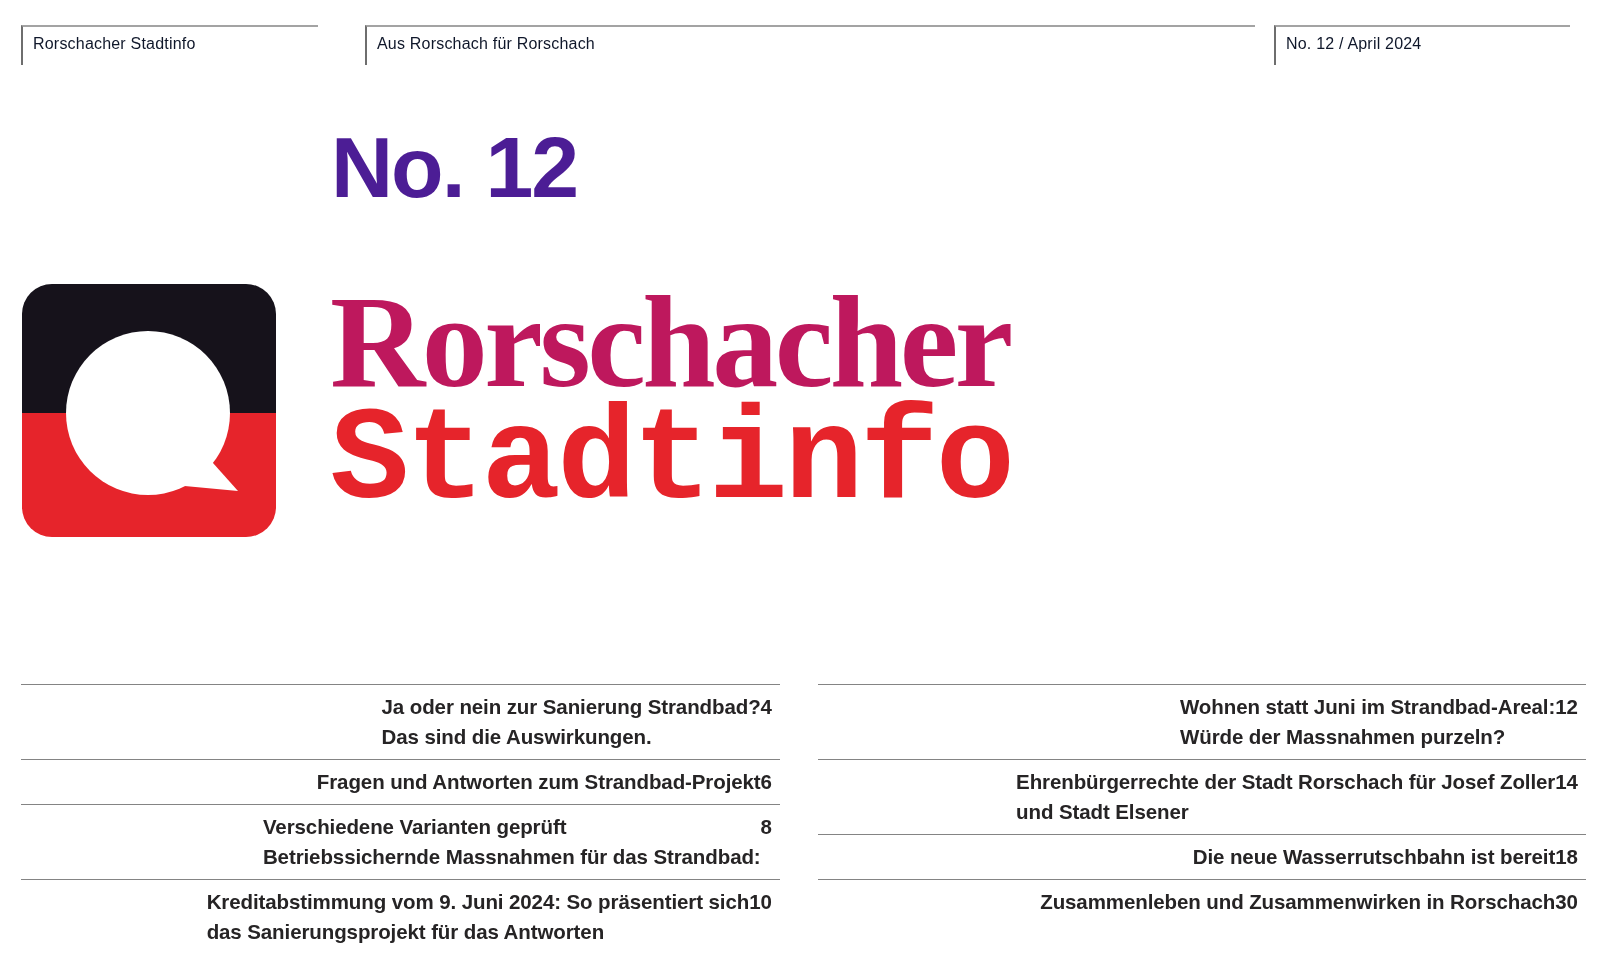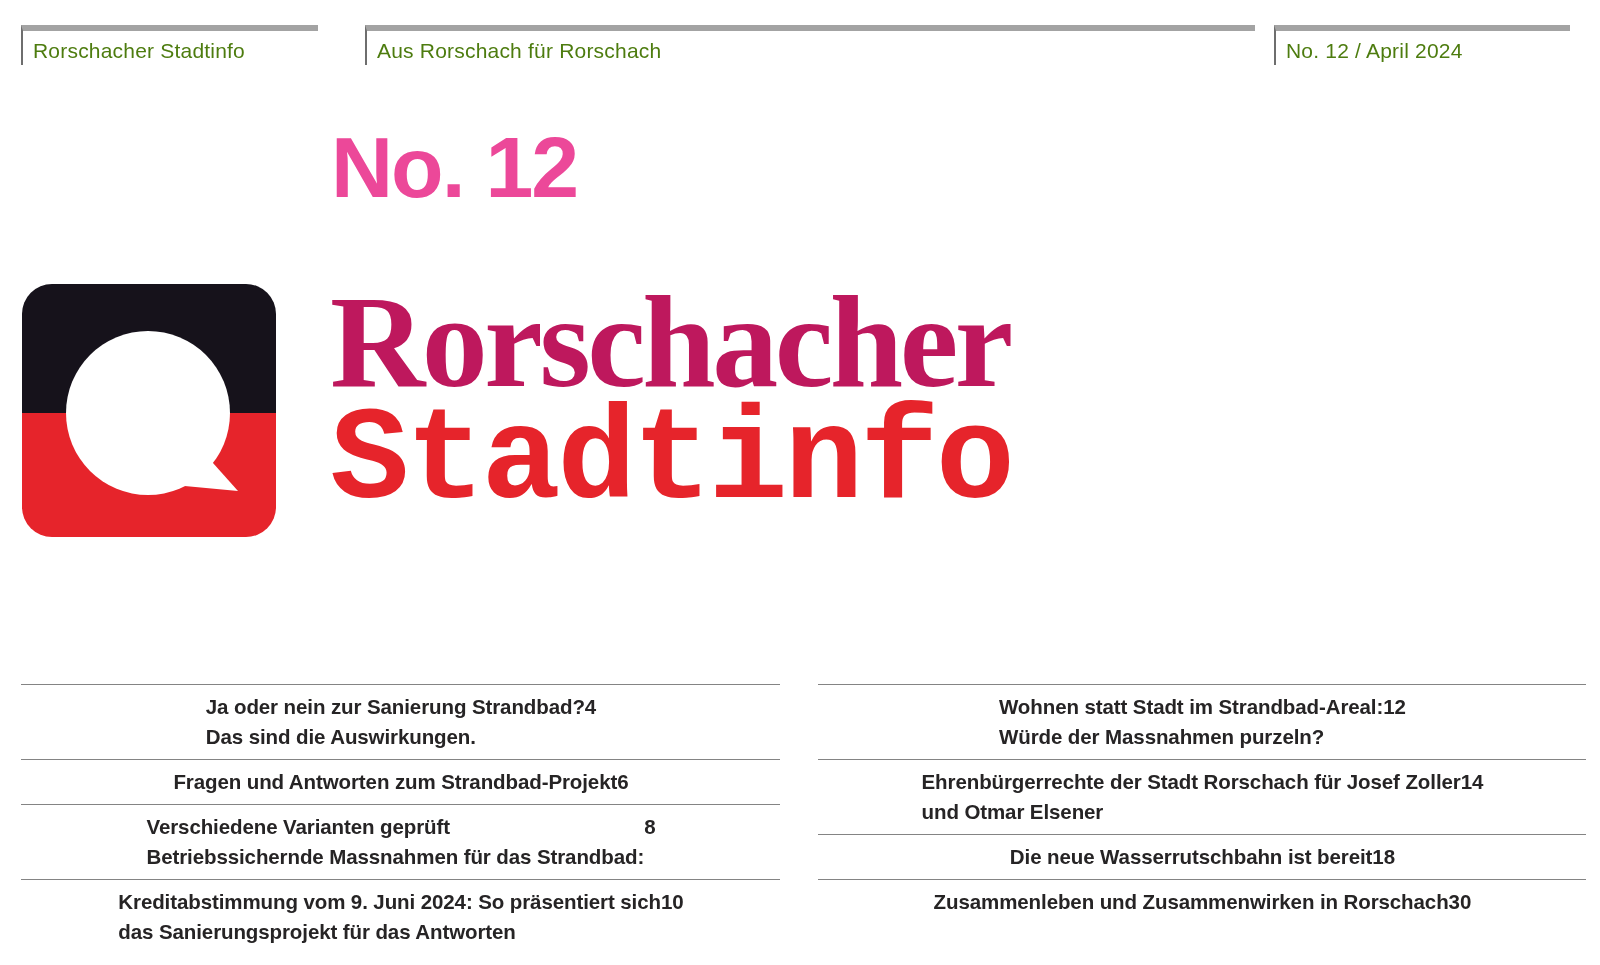--- a/index.html
+++ b/index.html
@@ -2,41 +2,41 @@
 <html><head>
 <meta charset="utf-8">
 <style>
   * { margin:0; padding:0; box-sizing:border-box; }
   html,body { width:1600px; height:965px; background:#ffffff; overflow:hidden;
               font-family:"Liberation Sans", sans-serif; }
   .page { position:relative; width:1600px; height:965px; background:#ffffff; }
 
   
   .topbar { position:absolute; top:25px; left:21px; width:1549px; display:flex; gap:19px; }
-  .tab { border-top:6px solid #a3a3a3; border-left:2px solid #6e6e6e; height:40px;
-         padding:8px 9px 0 10px; font-size:21px; letter-spacing:.2px; color:#4d7c0f; }
+  .tab { border-top:2px solid #a3a3a3; border-left:2px solid #6e6e6e; height:40px;
+         padding:8px 9px 0 10px; font-size:16px; letter-spacing:.2px; color:#0f172a; }
   .tab-left  { width:297px; }
   .tab-mid   { flex:1;margin-left:28px; }
   .tab-right { width:296px; text-align:left; }
 
   
   .issue-title { position:absolute; left:331px; top:124px; font-size:86px; line-height:1;
-                 font-weight:700; letter-spacing:-2px; color:#ec4899; }
+                 font-weight:700; letter-spacing:-2px; color:#4c1d95; }
   .logo { position:absolute; left:22px; top:284px; width:254px; height:253px; }
   .logo svg { display:block; width:100%; height:100%; }
   .brand { position:absolute; left:330px; top:282px; font-size:132px; line-height:120px;
            font-weight:700; letter-spacing:-3.5px; white-space:nowrap; }
   .brand-line1 { color:#be185d;font-family:Liberation Serif, serif; }
   .brand-line2 { color:#e6242b;font-family:Liberation Mono, monospace; }
 
   
   .toc { position:absolute; left:21px; top:684px; width:1565px; display:grid;
          grid-template-columns:759px 768px; column-gap:38px; }
   .toc-item { border-top:1.5px solid #848484; padding:7px 0 7px; display:flex;
-              justify-content:center; align-items:flex-start; }
+              justify-content:flex-end; align-items:flex-start; }
   .toc-title { padding-left:9px; font-size:20.5px; line-height:30px; font-weight:700;
                color:#262425; letter-spacing:-0.1px; }
   .toc-page  { padding-right:8px; font-size:20.5px; line-height:30px; font-weight:700;
                color:#262425; flex-shrink:0; }
 </style>
 </head>
 <body>
 
 <div class="page">
 
@@ -98,29 +98,29 @@
           <div>Kreditabstimmung vom 9. Juni 2024: So präsentiert sich</div>
           <div>das Sanierungsprojekt für das Antworten</div>
         </div>
         <div class="toc-page">10</div>
       </div>
     </div>
 
     <div class="toc-col">
       <div class="toc-item">
         <div class="toc-title">
-          <div>Wohnen statt Stadt im Strandbad-Areal:</div>
+          <div>Wohnen statt Juni im Strandbad-Areal:</div>
           <div>Würde der Massnahmen purzeln?</div>
         </div>
         <div class="toc-page">12</div>
       </div>
       <div class="toc-item">
         <div class="toc-title">
           <div>Ehrenbürgerrechte der Stadt Rorschach für Josef Zoller</div>
-          <div>und Otmar Elsener</div>
+          <div>und Stadt Elsener</div>
         </div>
         <div class="toc-page">14</div>
       </div>
       <div class="toc-item">
         <div class="toc-title">
           <div>Die neue Wasserrutschbahn ist bereit</div>
           <div></div>
         </div>
         <div class="toc-page">18</div>
       </div>

